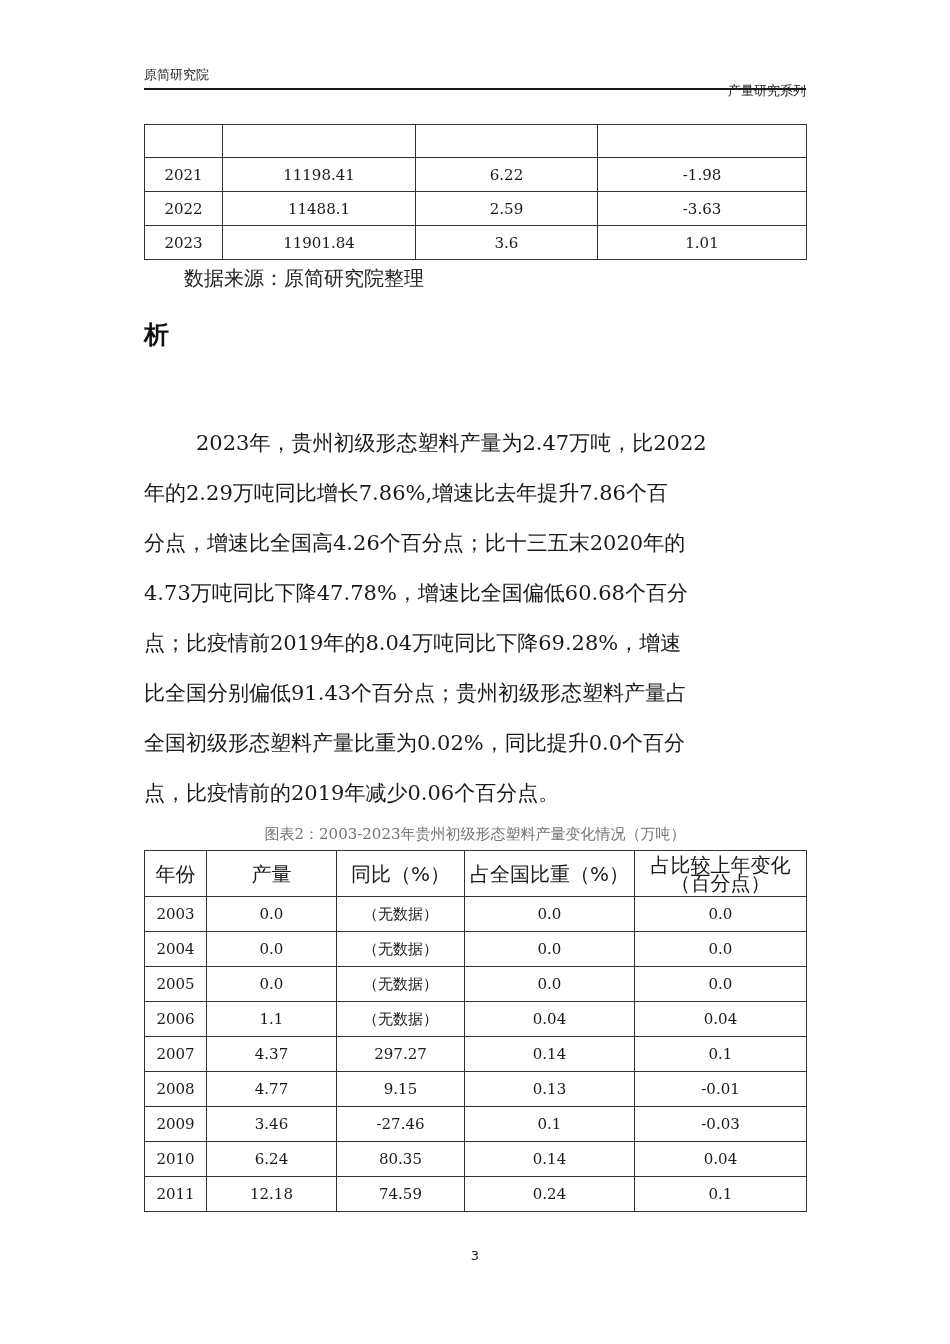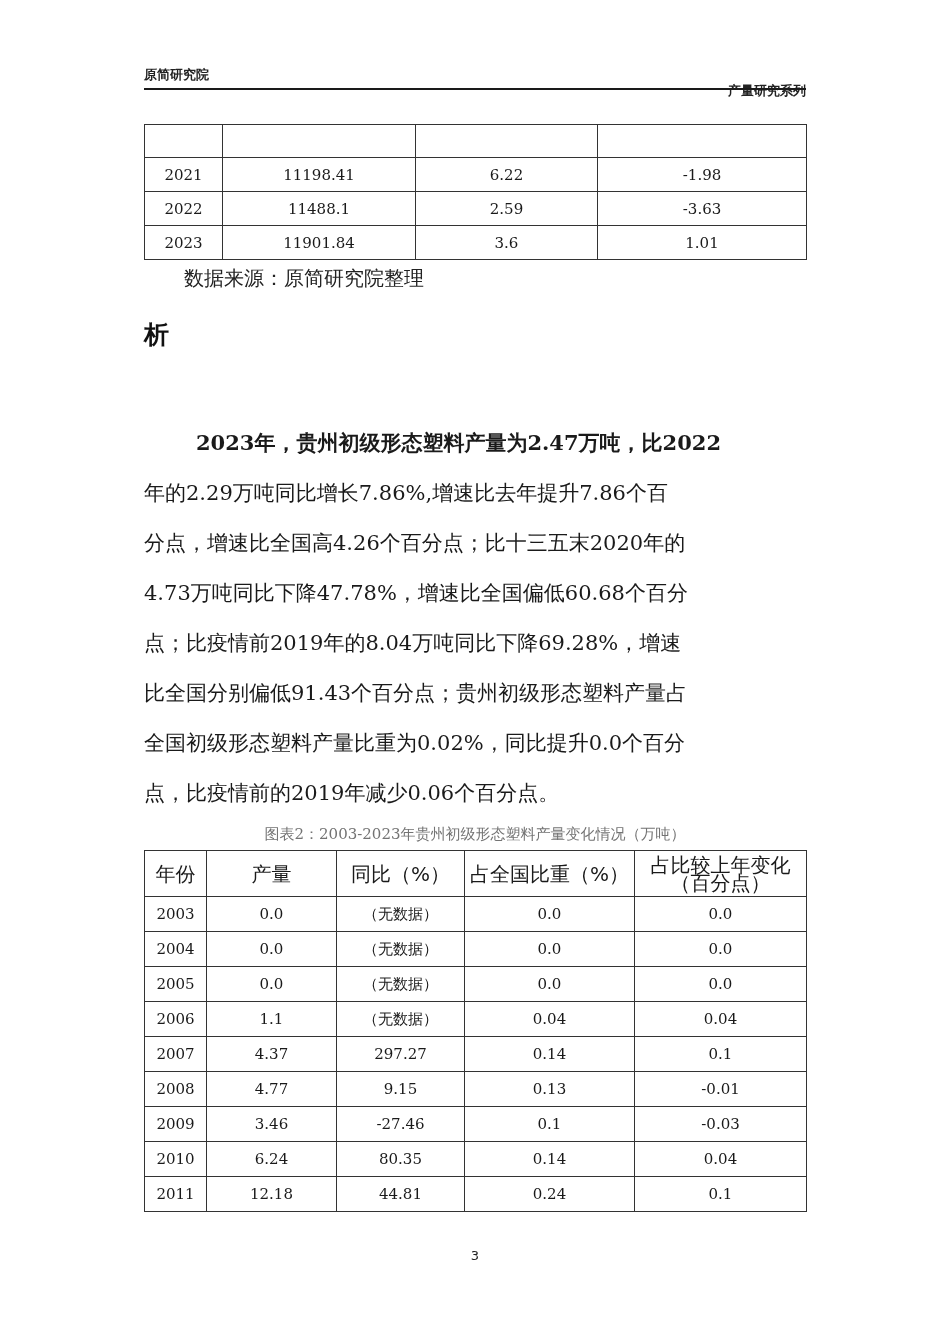--- a/index.html
+++ b/index.html
@@ -1,21 +1,21 @@
 <!DOCTYPE html>
 <html><head>
 <meta charset="utf-8">
 <style>
   html, body { margin: 0; padding: 0; background: #ffffff; }
   body { width: 950px; height: 1344px; position: relative; overflow: hidden;
          font-family: "DejaVu Serif", "Liberation Serif", serif; color: #1a1a1a; }
   .page { position: absolute; left: 0; top: 0; width: 950px; height: 1344px; }
 
   .header { position: absolute; left: 144px; top: 66px; width: 662px; height: 22px;
-            font-family: "DejaVu Sans", "Liberation Sans", sans-serif; font-size: 13px; color: #222; font-weight: bold; }
+            font-family: "DejaVu Sans", "Liberation Sans", sans-serif; font-size: 13px; color: #222; }
   .header .left { position: absolute; left: 0; top: 0; }
   .header .right { position: absolute; right: 0; top: 16px; }
   .header-rule { position: absolute; left: 144px; top: 88px; width: 662px; height: 0;
                  border-top: 2px solid #1a1a1a; }
 
   table { border-collapse: collapse; position: absolute; table-layout: fixed; }
   td, th { border: 1px solid #333; text-align: center; padding: 0; overflow: hidden; }
 
   #t1 { left: 144px; top: 124px; width: 662px; font-size: 15px; }
   #t1 td { height: 33px; }
@@ -23,21 +23,21 @@
 
   .source { position: absolute; left: 184px; top: 265px; font-size: 20px; color: #222; }
 
   .h2 { position: absolute; left: 144px; top: 310px; width: 670px; font-size: 25px; font-weight: bold;
         line-height: 50px; color: #111; font-family: "DejaVu Sans", "Liberation Sans", sans-serif; }
   .h2 .l1 { display: block; padding-left: 58px; white-space: nowrap; }
   .h2 .l2 { display: block; }
 
   .para { position: absolute; left: 144px; top: 418px; width: 664px; font-size: 21px; color: #1a1a1a; }
   .para .line { display: block; height: 50px; line-height: 50px; white-space: nowrap; }
-  .para .line.first { padding-left: 52px; font-weight: bold; }
+  .para .line.first { padding-left: 52px; }
 
   .caption { position: absolute; left: 144px; top: 825px; width: 662px; text-align: center;
              font-size: 15px; color: #737373; }
 
   #t2 { left: 144px; top: 850px; width: 662px; font-size: 15px; }
   #t2 th { height: 45px; font-weight: normal; font-size: 20px;
            font-family: "DejaVu Sans", "Liberation Sans", sans-serif; line-height: 18px; }
   #t2 td { height: 34px; }
 
   .pagenum { position: absolute; left: 0; width: 950px; top: 1248px; text-align: center;
@@ -179,21 +179,21 @@
     <tr>
       <td>2010</td>
       <td>6.24</td>
       <td>80.35</td>
       <td>0.14</td>
       <td>0.04</td>
     </tr>
     <tr>
       <td>2011</td>
       <td>12.18</td>
-      <td>44.81</td>
+      <td>74.59</td>
       <td>0.24</td>
       <td>0.1</td>
     </tr>
   </tbody>
     </table>
 
   <div class="pagenum">3</div>
 </div>
 
 </body></html>

